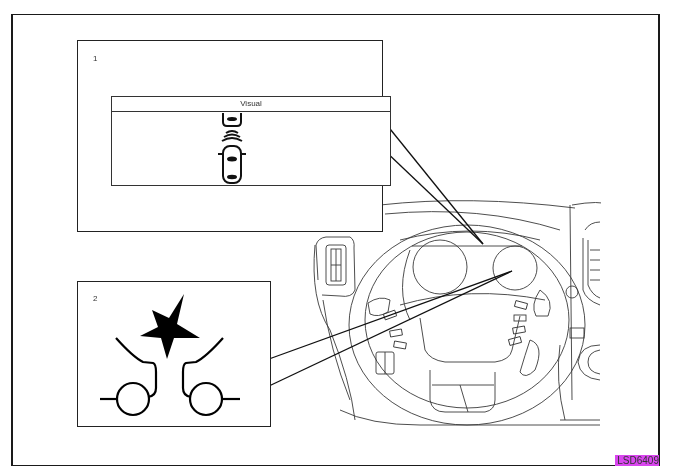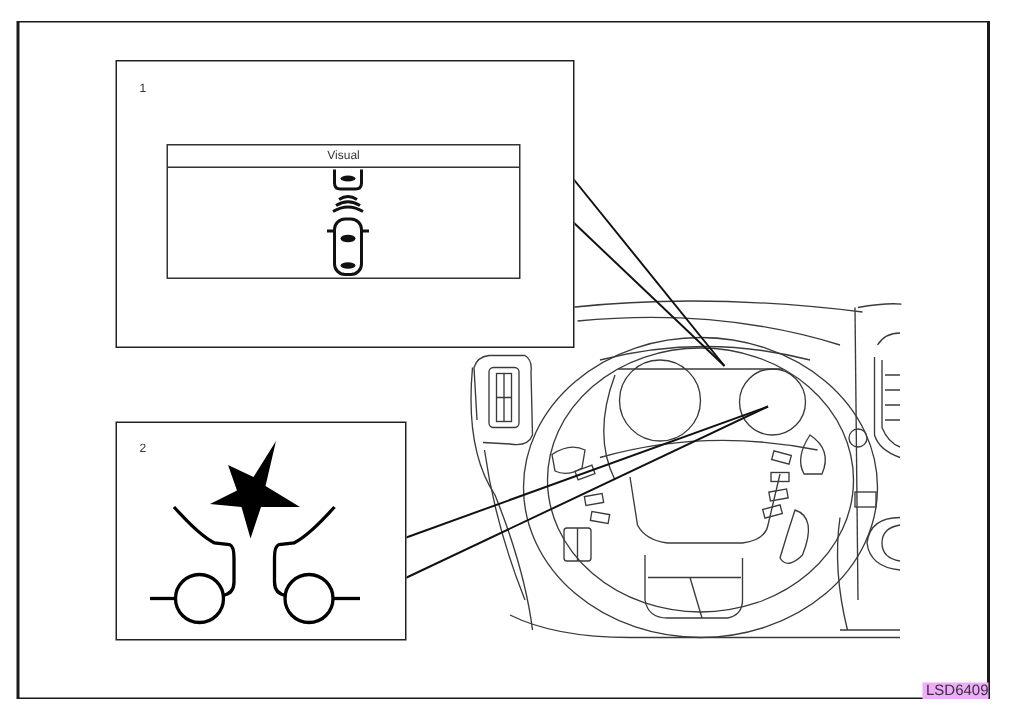--- a/index.html
+++ b/index.html
@@ -3,21 +3,21 @@
 <meta charset="utf-8">
 <style>
   html, body { margin:0; padding:0; background:#ffffff; }
   body { width:679px; height:475px; position:relative; overflow:hidden; font-family:"Liberation Sans", sans-serif; }
   .frame { position:absolute; left:11px; top:14px; width:649px; height:452px; border-top:1.5px solid #1a1a1a; border-left:2.5px solid #1a1a1a; border-right:2.5px solid #1a1a1a; border-bottom:1.5px solid #1a1a1a; box-sizing:border-box; }
   .drawing { position:absolute; left:0; top:0; width:679px; height:475px; }
   .panel { position:absolute; background:#fff; border:1.5px solid #222; box-sizing:border-box; }
   .panel-num { position:absolute; font-size:8px; color:#333; }
   .display { position:absolute; border:1px solid #333; box-sizing:border-box; background:#fff; }
   .display-title { position:absolute; left:0; right:0; top:0; height:14px; border-bottom:1px solid #333; font-size:8px; color:#333; text-align:center; line-height:14px; }
-  .code { position:absolute; right:20px; bottom:9px; font-size:10px; color:#333; background:#f0abfc; padding-left:2px; }
+  .code { position:absolute; right:20px; bottom:9px; font-size:10px; color:#333; background:#d946ef; padding-left:2px; }
 </style>
 </head>
 <body>
 
 <div class="frame"></div>
 
 <svg class="drawing" viewBox="0 0 679 475" xmlns="http://www.w3.org/2000/svg">
   <defs>
     <clipPath id="dashclip">
         <rect x="300" y="195" width="301" height="240"></rect>
@@ -91,21 +91,21 @@
   <g fill="none" stroke="#111" stroke-width="1.3">
     <line x1="382" y1="119" x2="483" y2="244"></line>
     <line x1="382" y1="148" x2="483" y2="244"></line>
     <line x1="269" y1="359" x2="512" y2="271"></line>
     <line x1="269" y1="386" x2="512" y2="271"></line>
   </g>
 </svg>
 
 <div class="panel" style="left:77px; top:40px; width:306px; height:192px;">
   <span class="panel-num" style="left:15px; top:13px;">1</span>
-  <div class="display" style="left:33px; top:55px; width:236px; height:90px;">
+  <div class="display" style="left:33px; top:55px; width:280px; height:90px;">
     <div class="display-title">Visual</div>
     <svg style="position:absolute; left:105px; top:14px;" width="30" height="74" viewBox="0 0 30 74">
       <g fill="none" stroke="#111" stroke-width="2">
         <path d="M6 2 L6 11 Q6 15 10 15 L20 15 Q24 15 24 11 L24 2"></path>
         <path d="M9 22 Q15 18 21 22"></path>
         <path d="M7 26 Q15 21 23 26"></path>
         <path d="M5 30 Q15 24 25 30"></path>
         <rect x="6" y="35" width="18" height="37" rx="7"></rect>
       </g>
       <g fill="#111">

